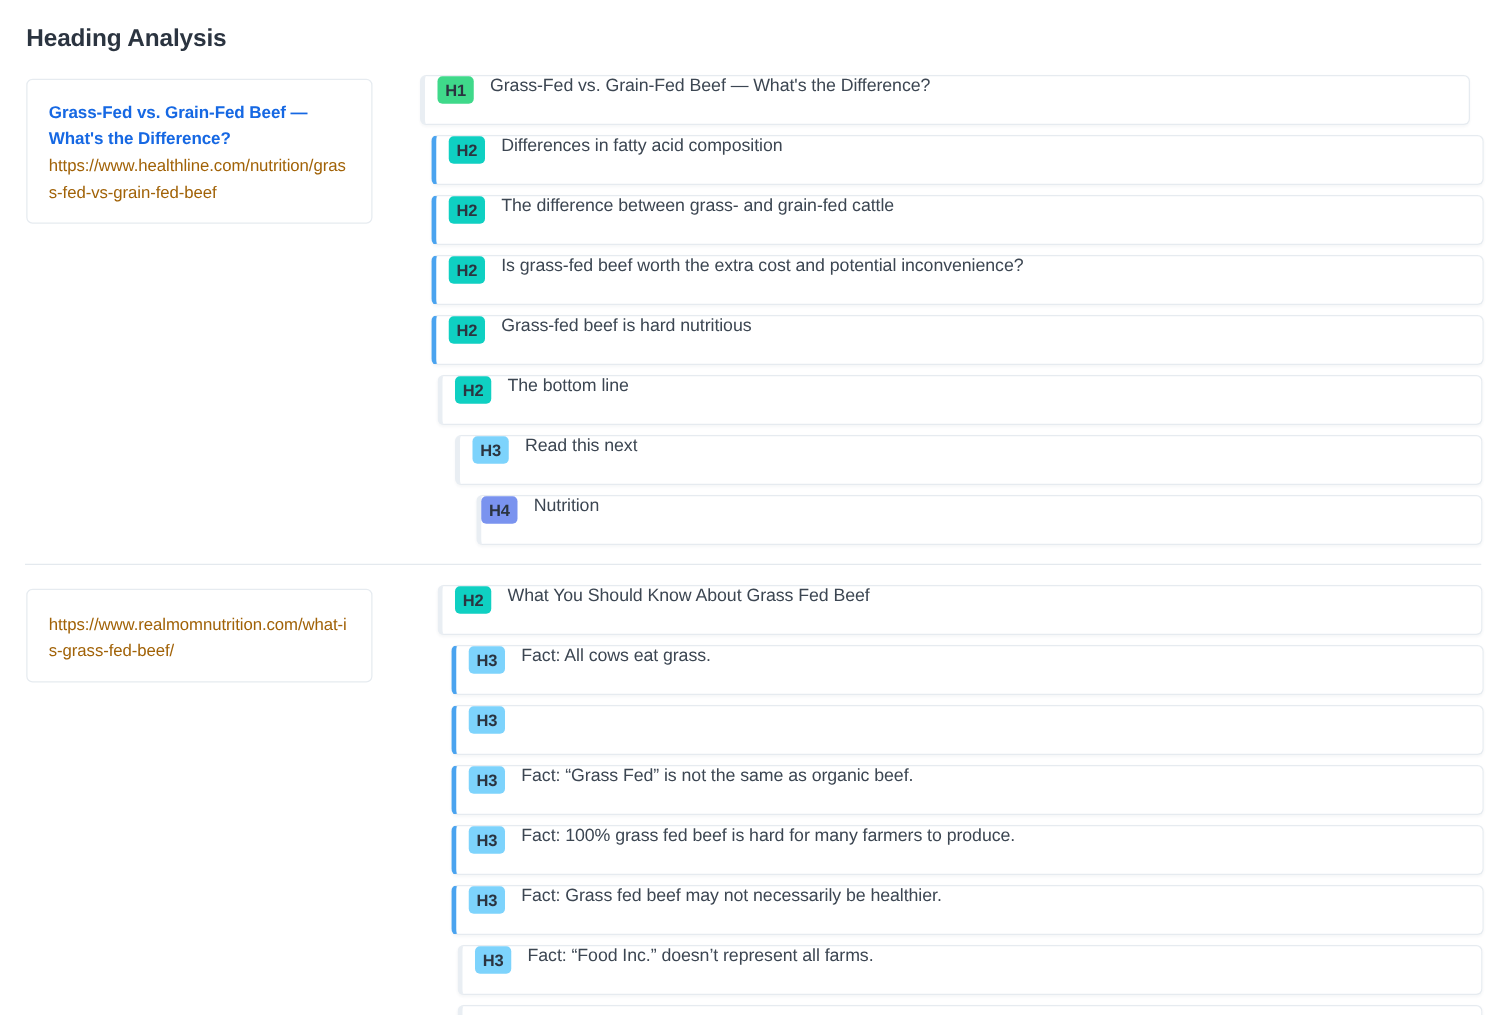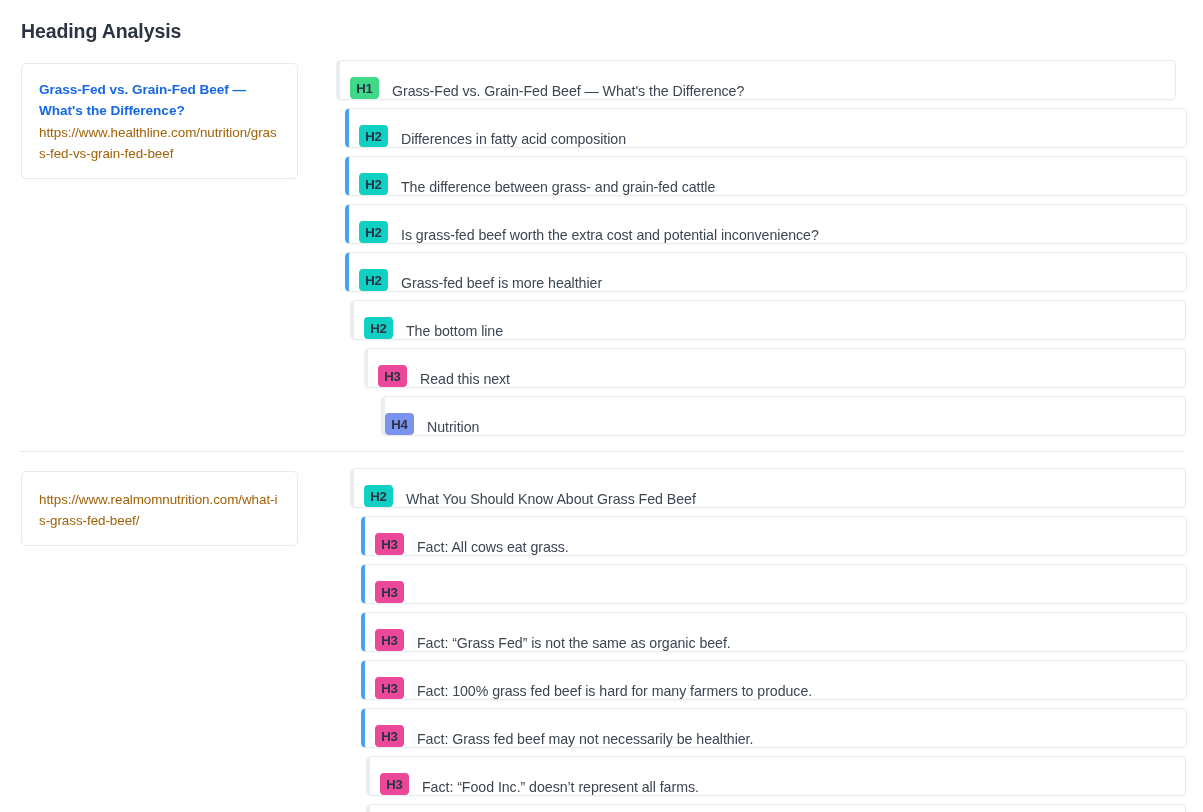--- a/index.html
+++ b/index.html
@@ -73,41 +73,41 @@
   .rows { position: absolute; left: 0; top: 0; width: 1203px; }
 
   .hrow {
     position: relative;
     height: 40px;
     margin-bottom: 8px;
     background: #ffffff;
     border: 1px solid #e6ebf0;
     border-radius: 5px;
     display: flex;
-    align-items: flex-end;
+    align-items: flex-start;
     box-shadow: 0 1px 2px rgba(40,60,90,0.045);
   }
   .hrow.accent { border-left: 4px solid #4aa3ef; }
   .hrow.plain  { border-left: 4px solid #e9eef3; }
 
   .badge {
     flex: 0 0 auto;
     width: 29px; height: 22px;
     border-radius: 4px;
     font-size: 13.2px;
     font-weight: bold;
     color: #2b3440;
     display: flex;
     align-items: center;
     justify-content: center;
     letter-spacing: -0.2px;
   }
   .badge.h1 { background: #3fd98a; }
   .badge.h2 { background: #0fd0c2; }
-  .badge.h3 { background: #ec4899; }
+  .badge.h3 { background: #7dd3fc; }
   .badge.h4 { background: #7a93ef; }
 
   .htext {
     margin-left: 13px;
     font-size: 14.2px;
     color: #3c4652;
     white-space: nowrap;
     overflow: hidden;
     letter-spacing: -0.05px;
   }
@@ -138,21 +138,21 @@
         <div class="hrow accent" style="margin-left: 345px; width: 842px;">
           <span class="badge h2" style="margin-left: 10px;">H2</span>
           <span class="htext">The difference between grass- and grain-fed cattle</span>
         </div>
         <div class="hrow accent" style="margin-left: 345px; width: 842px;">
           <span class="badge h2" style="margin-left: 10px;">H2</span>
           <span class="htext">Is grass-fed beef worth the extra cost and potential inconvenience?</span>
         </div>
         <div class="hrow accent" style="margin-left: 345px; width: 842px;">
           <span class="badge h2" style="margin-left: 10px;">H2</span>
-          <span class="htext">Grass-fed beef is more healthier</span>
+          <span class="htext">Grass-fed beef is hard nutritious</span>
         </div>
         <div class="hrow plain" style="margin-left: 350px; width: 836px;">
           <span class="badge h2" style="margin-left: 10px;">H2</span>
           <span class="htext">The bottom line</span>
         </div>
         <div class="hrow plain" style="margin-left: 364px; width: 822px;">
           <span class="badge h3" style="margin-left: 10px;">H3</span>
           <span class="htext">Read this next</span>
         </div>
         <div class="hrow plain" style="margin-left: 381px; width: 805px;">

